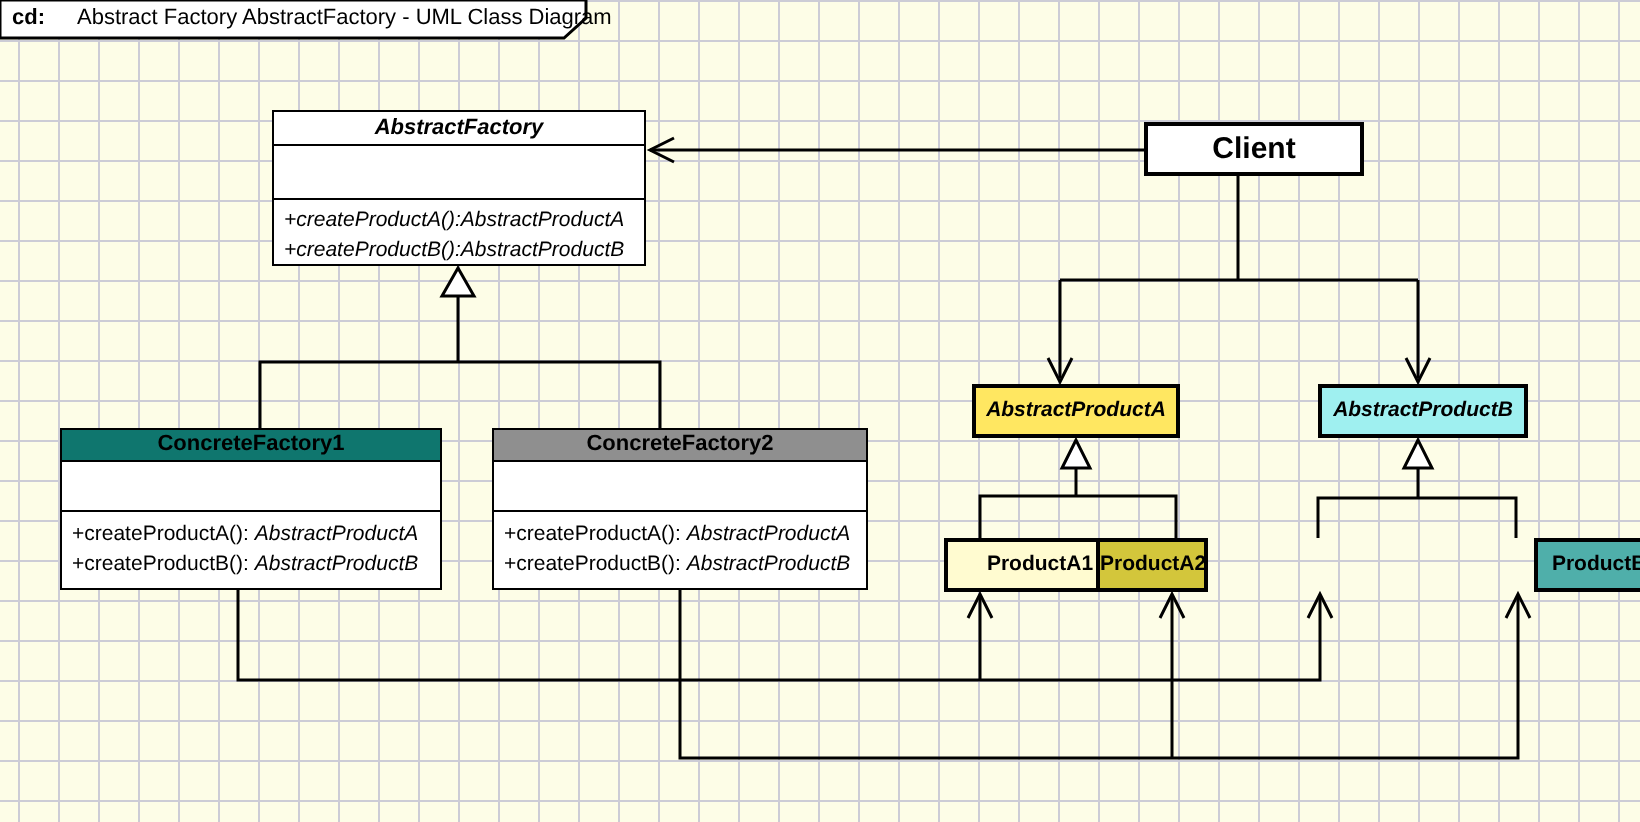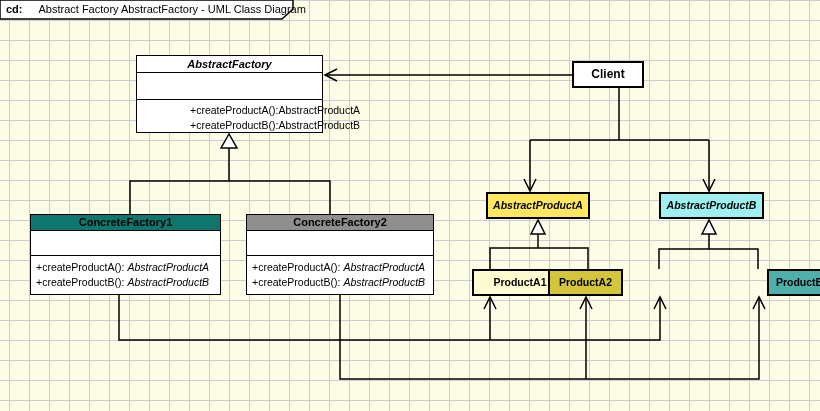--- a/index.html
+++ b/index.html
@@ -18,42 +18,42 @@
   #connectors{position:absolute;left:0;top:0;z-index:1;}
   .box{position:absolute;z-index:2;box-sizing:border-box;background:#fff;border:1px solid #000;}
   .cls-title{font-weight:bold;font-size:11px;text-align:center;border-bottom:1px solid #000;}
   .methods{font-size:10.5px;line-height:15px;padding:4px 0 0 5px;white-space:nowrap;}
   .type{font-style:italic;margin-left:3px;}
 
   
   #abstract-factory{left:136px;top:55px;width:187px;height:78px;}
   #abstract-factory .cls-title{height:16px;line-height:16px;font-style:italic;}
   #abstract-factory .attrs{height:26px;border-bottom:1px solid #000;}
-  #abstract-factory .methods{padding-top:3px;margin-left:48px;}
+  #abstract-factory .methods{font-style:italic;padding-top:3px;}
 
   
-  #client{left:572px;top:61px;width:72px;height:27px;border-width:2px;
-          font-weight:bold;font-size:12px;text-align:center;line-height:23px;}
+  #client{left:572px;top:61px;width:110px;height:27px;border-width:2px;
+          font-weight:bold;font-size:15px;text-align:center;line-height:23px;}
 
   
   .factory{width:191px;height:81px;}
   .factory .cls-title{height:15px;line-height:15px;}
   .factory .attrs{height:24px;border-bottom:1px solid #000;}
   #concrete-factory1{left:30px;top:214px;}
   #concrete-factory1 .cls-title{background:#0f766e;}
   #concrete-factory2{left:246px;top:214px;width:188px;}
   #concrete-factory2 .cls-title{background:#8F8F8F;}
 
   
   .pbox{height:27px;border-width:2px;font-weight:bold;font-size:10.5px;
         text-align:center;line-height:23px;white-space:nowrap;}
   #abstract-product-a{left:486px;top:192px;width:104px;background:#FFE761;font-style:italic;}
   #abstract-product-b{left:659px;top:192px;width:105px;background:#9FF0F0;font-style:italic;}
   #product-a1{left:472px;top:269px;width:96px;background:#FFFBD0;}
-  #product-a2{left:548px;top:269px;width:75px;background:#D3C63B;}
+  #product-a2{left:548px;top:269px;width:56px;background:#D3C63B;}
   #product-b1{left:629px;top:269px;width:70px;background:#D8E9ED;}
   #product-b2{left:720px;top:269px;width:71px;background:#4FAFAA;margin-left:47px;}
 
   
   #frame-label{position:absolute;left:0;top:0;z-index:3;width:300px;height:22px;}
   #frame-label-text{position:absolute;left:6px;top:0;z-index:4;height:19px;line-height:18px;
                     font-size:11px;white-space:nowrap;}
   #frame-label-text .tag{font-weight:bold;margin-right:16px;}
 </style>
 </head>

